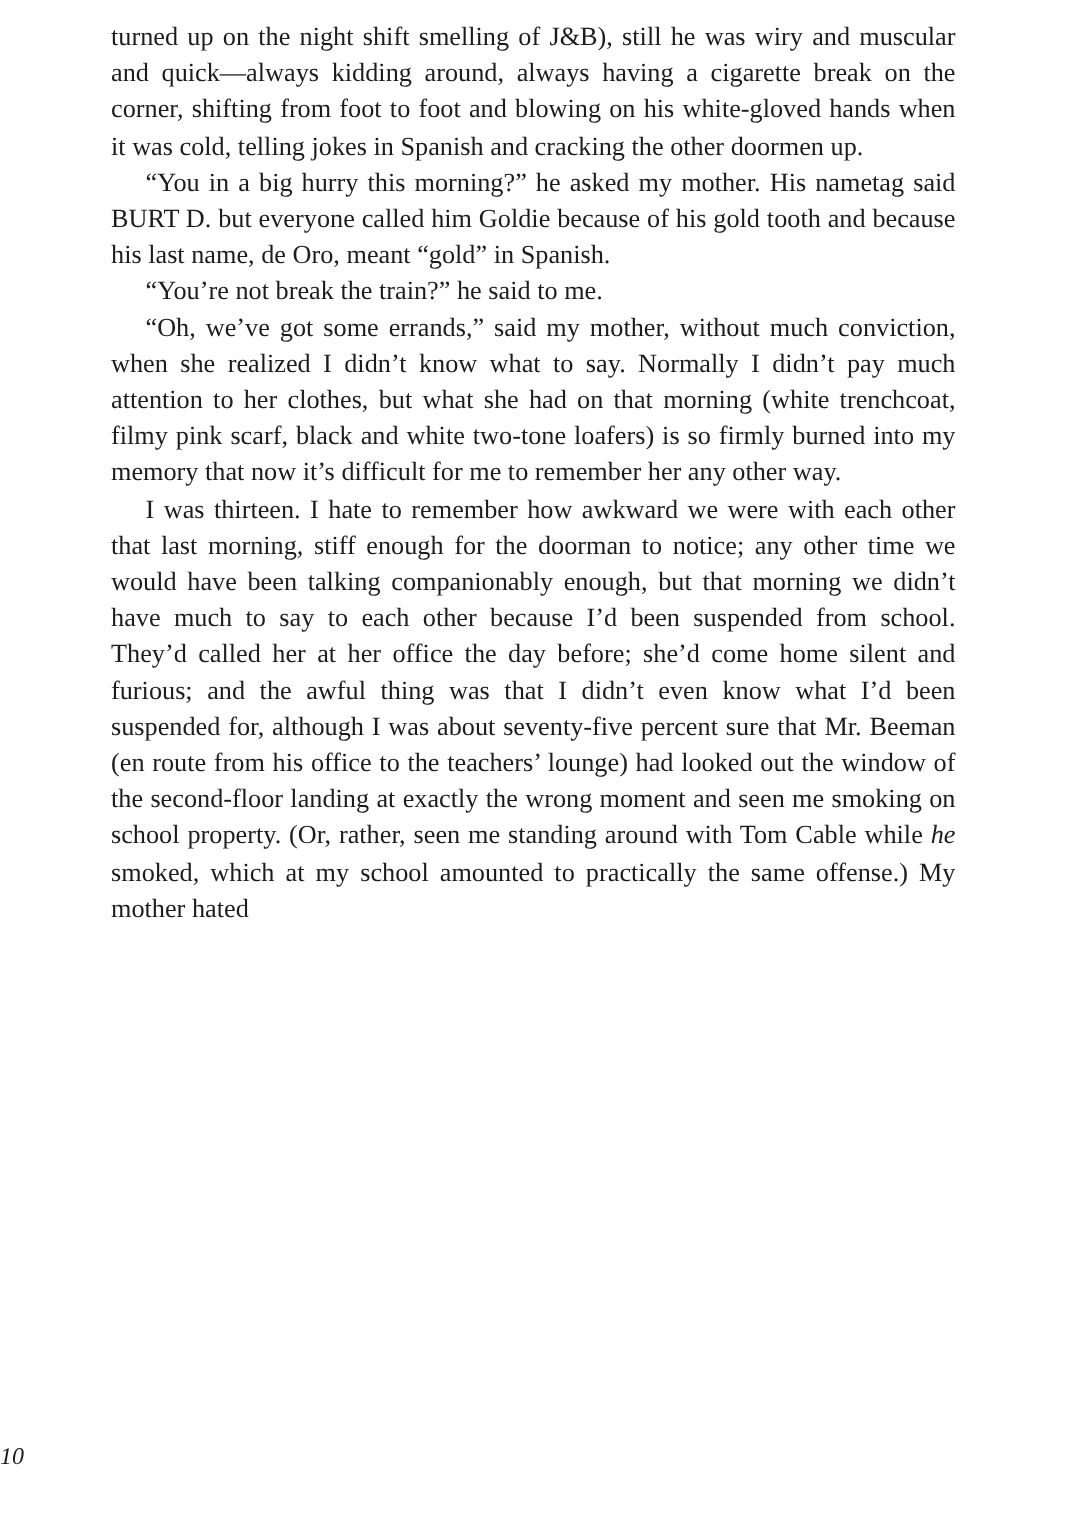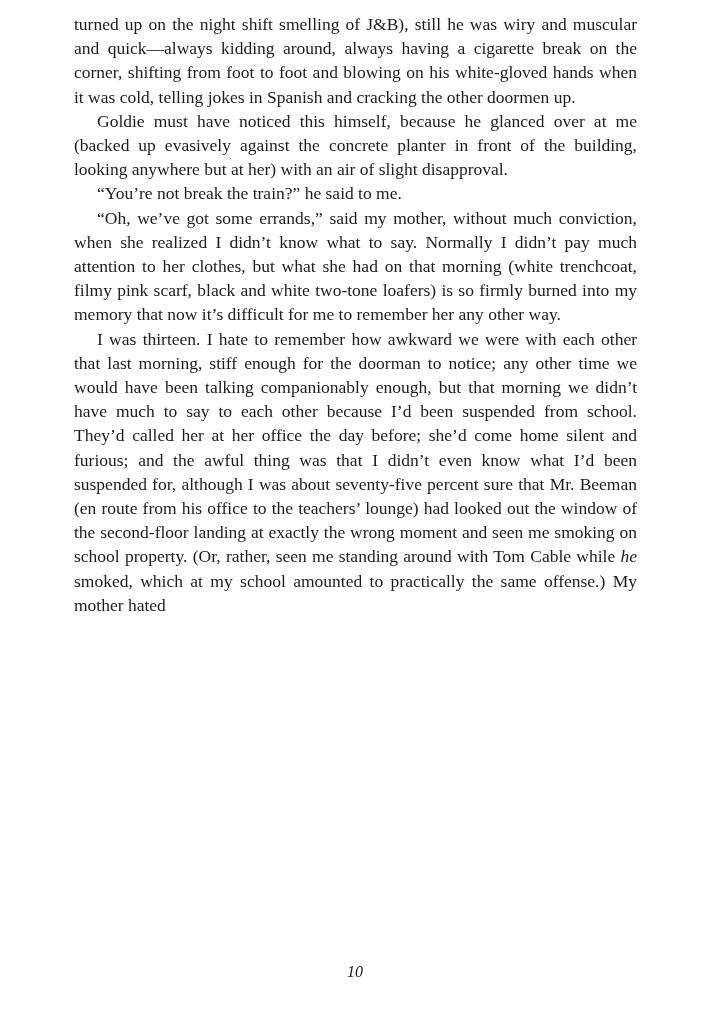--- a/index.html
+++ b/index.html
@@ -41,31 +41,31 @@
     text-indent: 23px;
   }
   .para em {
     font-style: italic;
   }
   .page-number {
     position: absolute;
     top: 963px;
     left: 0;
     width: 710px;
-    text-align: center;
+    text-align: left;
     font-size: 16px;
     font-style: italic;
     color: #1c1c1c;
   }
 </style>
 </head>
 <body>
 
 <div class="page">
   <div class="text-block">
       <p class="para"><span>turned up on the night shift smelling of J&amp;B), still he was wiry and muscular and quick—always kidding around, always having a cigarette break on the corner, shifting from foot to foot and blowing on his white-gloved hands when it was cold, telling jokes in Spanish and cracking the other doormen up.</span></p>
-      <p class="para indent"><span>Goldie must have noticed this himself, because he glanced over at me (backed up evasively against the concrete planter in front of the building, looking anywhere but at her) with an air of slight disapproval.</span></p>
+      <p class="para indent"><span>“You in a big hurry this morning?” he asked my mother. His nametag said BURT D. but everyone called him Goldie because of his gold tooth and because his last name, de Oro, meant “gold” in Spanish.</span></p>
       <p class="para indent"><span>“You’re not break the train?” he said to me.</span></p>
       <p class="para indent"><span>“Oh, we’ve got some errands,” said my mother, without much conviction, when she realized I didn’t know what to say. Normally I didn’t pay much attention to her clothes, but what she had on that morning (white trenchcoat, filmy pink scarf, black and white two-tone loafers) is so firmly burned into my memory that now it’s difficult for me to remember her any other way.</span></p>
       <p class="para indent"><span>I was thirteen. I hate to remember how awkward we were with each other that last morning, stiff enough for the doorman to notice; any other time we would have been talking companionably enough, but that morning we didn’t have much to say to each other because I’d been suspended from school. They’d called her at her office the day before; she’d come home silent and furious; and the awful thing was that I didn’t even know what I’d been suspended for, although I was about seventy-five percent sure that Mr. Beeman (en route from his office to the teachers’ lounge) had looked out the window of the second-floor landing at exactly the wrong moment and seen me smoking on school property. (Or, rather, seen me standing around with Tom Cable while </span><em>he</em><span> smoked, which at my school amounted to practically the same offense.) My mother hated</span></p>
     </div>
   <div class="page-number">10</div>
 </div>
 
 </body></html>

